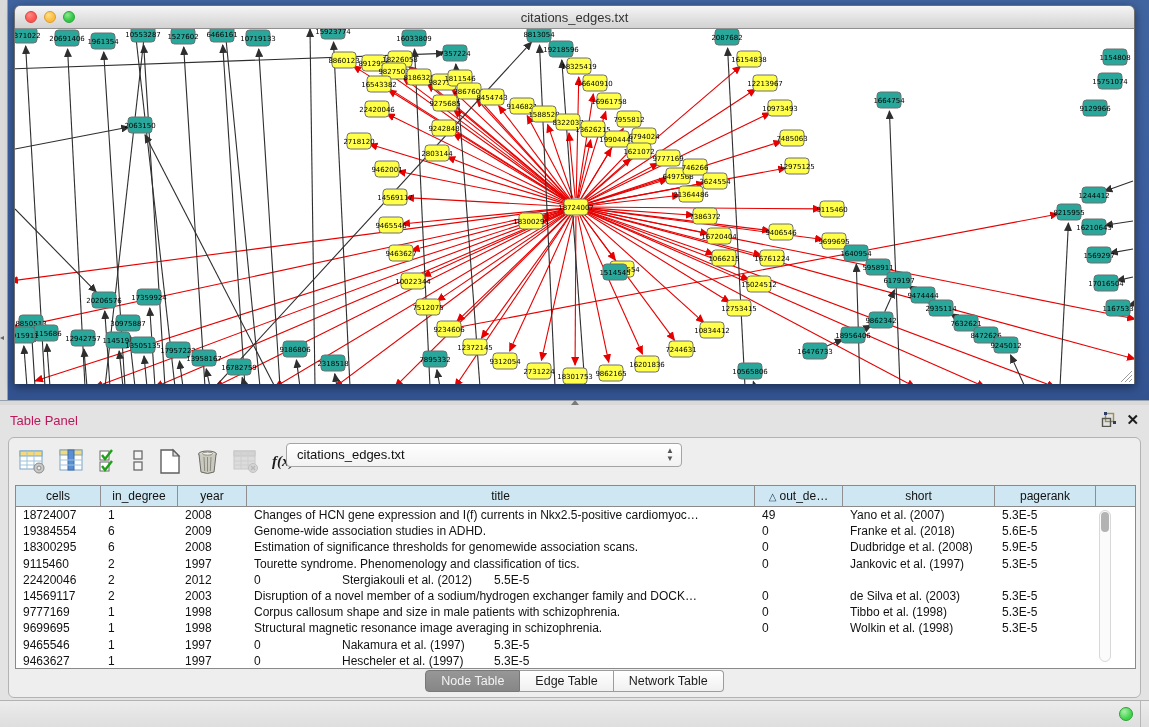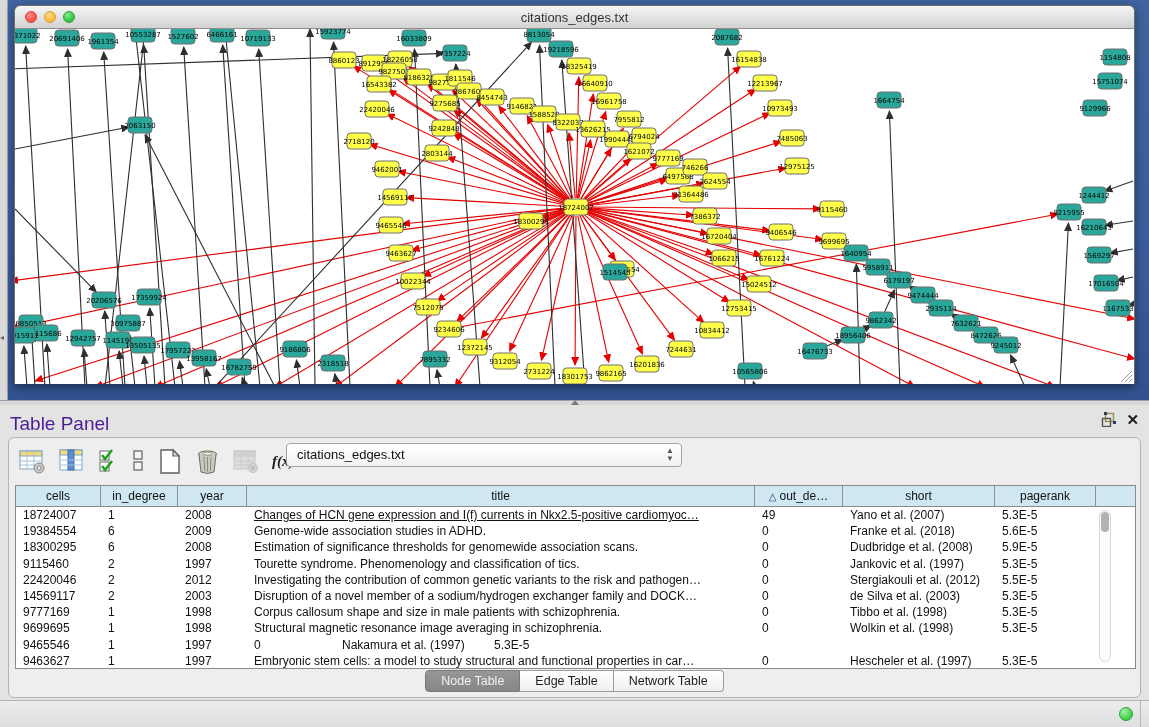--- a/index.html
+++ b/index.html
@@ -33,21 +33,21 @@
   
   .splitter { position:absolute; left:0; top:400px; width:1149px; height:5px;
               background:#d9d9d9; border-top:1px solid #97a0ad; }
   .splitter .handle { position:absolute; left:571px; top:-1px; width:0; height:0;
                       border-left:4px solid transparent; border-right:4px solid transparent;
                       border-bottom:5px solid #7a7a7a; }
 
   
   .table-panel { position:absolute; left:0; top:405px; width:1149px; height:295px; background:#e3e3e3; }
   .panel-header { position:relative; height:30px; }
-  .panel-title { position:absolute; left:10px; top:8px; font-size:19px; color:#4c1d95; }
+  .panel-title { position:absolute; left:10px; top:8px; font-size:13px; color:#be185d; }
   .panel-buttons { position:absolute; right:10px; top:7px; display:flex; align-items:center; gap:10px; }
   .close-x { font-size:15px; font-weight:bold; color:#1c1c1c; line-height:14px; cursor:default; }
 
   .panel-box { position:absolute; left:8px; top:32px; width:1133px; height:261px;
                background:#eeeeee; border:1px solid #b3b3b3; border-radius:6px; }
 
   .toolbar { position:absolute; left:10px; top:7px; height:32px; display:flex; align-items:center; }
   .tb-icon { margin-right:13px; display:flex; align-items:center; }
   .fx-label { font-family:"Liberation Serif", serif; font-style:italic; font-weight:bold;
               font-size:15px; color:#1a1a1a; margin-right:14px; }
@@ -828,21 +828,21 @@
             <div class="th" style="width: 508px;">title</div>
             <div class="th" style="width: 88px;"><span class="sort-glyph">△</span>out_de…</div>
             <div class="th" style="width: 152px;">short</div>
             <div class="th" style="width: 101px;">pagerank</div>
           </div>
         <div class="tbody" id="table-rows">
             <div class="trow">
               <div class="td" style="width: 85px;">18724007</div>
               <div class="td" style="width: 77px;">1</div>
               <div class="td" style="width: 69px;">2008</div>
-              <div class="td" style="width: 508px; text-decoration: underline;">Changes of HCN gene expression and I(f) currents in Nkx2.5-positive cardiomyoc…</div>
+              <div class="td" style="width: 508px;">Changes of HCN gene expression and I(f) currents in Nkx2.5-positive cardiomyoc…</div>
               <div class="td" style="width: 88px;">49</div>
               <div class="td" style="width: 152px;">Yano et al. (2007)</div>
               <div class="td" style="width: 101px;">5.3E-5</div>
             </div>
             <div class="trow">
               <div class="td" style="width: 85px;">19384554</div>
               <div class="td" style="width: 77px;">6</div>
               <div class="td" style="width: 69px;">2009</div>
               <div class="td" style="width: 508px;">Genome-wide association studies in ADHD.</div>
               <div class="td" style="width: 88px;">0</div>
@@ -864,21 +864,20 @@
               <div class="td" style="width: 69px;">1997</div>
               <div class="td" style="width: 508px;">Tourette syndrome. Phenomenology and classification of tics.</div>
               <div class="td" style="width: 88px;">0</div>
               <div class="td" style="width: 152px;">Jankovic et al. (1997)</div>
               <div class="td" style="width: 101px;">5.3E-5</div>
             </div>
             <div class="trow">
               <div class="td" style="width: 85px;">22420046</div>
               <div class="td" style="width: 77px;">2</div>
               <div class="td" style="width: 69px;">2012</div>
-              <div class="td" style="width: 508px;">Investigating the contribution of common genetic variants to the risk and pathogen…</div>
               <div class="td" style="width: 88px;">0</div>
               <div class="td" style="width: 152px;">Stergiakouli et al. (2012)</div>
               <div class="td" style="width: 101px;">5.5E-5</div>
             </div>
             <div class="trow">
               <div class="td" style="width: 85px;">14569117</div>
               <div class="td" style="width: 77px;">2</div>
               <div class="td" style="width: 69px;">2003</div>
               <div class="td" style="width: 508px;">Disruption of a novel member of a sodium/hydrogen exchanger family and DOCK…</div>
               <div class="td" style="width: 88px;">0</div>
@@ -908,21 +907,20 @@
               <div class="td" style="width: 77px;">1</div>
               <div class="td" style="width: 69px;">1997</div>
               <div class="td" style="width: 88px;">0</div>
               <div class="td" style="width: 152px;">Nakamura et al. (1997)</div>
               <div class="td" style="width: 101px;">5.3E-5</div>
             </div>
             <div class="trow">
               <div class="td" style="width: 85px;">9463627</div>
               <div class="td" style="width: 77px;">1</div>
               <div class="td" style="width: 69px;">1997</div>
-              <div class="td" style="width: 508px;">Embryonic stem cells: a model to study structural and functional properties in car…</div>
               <div class="td" style="width: 88px;">0</div>
               <div class="td" style="width: 152px;">Hescheler et al. (1997)</div>
               <div class="td" style="width: 101px;">5.3E-5</div>
             </div>
           </div>
         <div class="vscroll">
           <div class="vthumb"></div>
         </div>
       </div>
 

